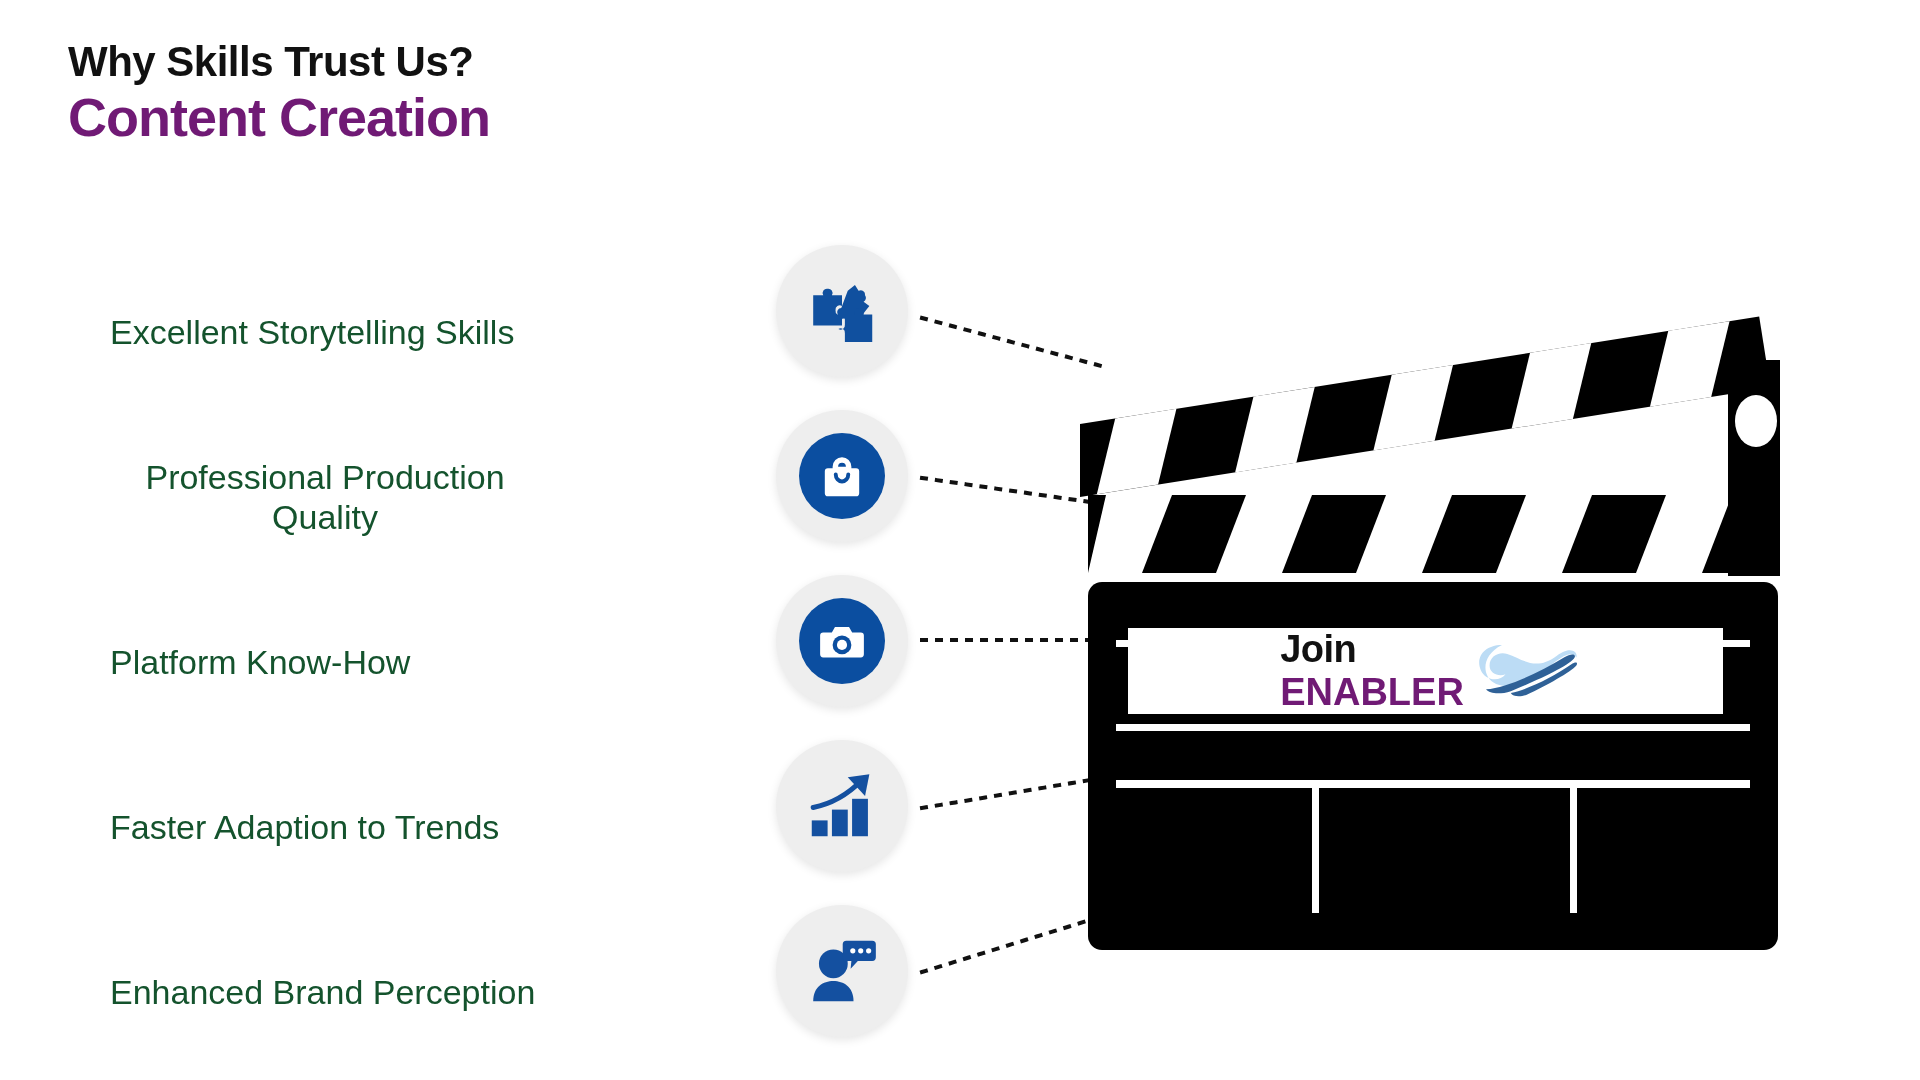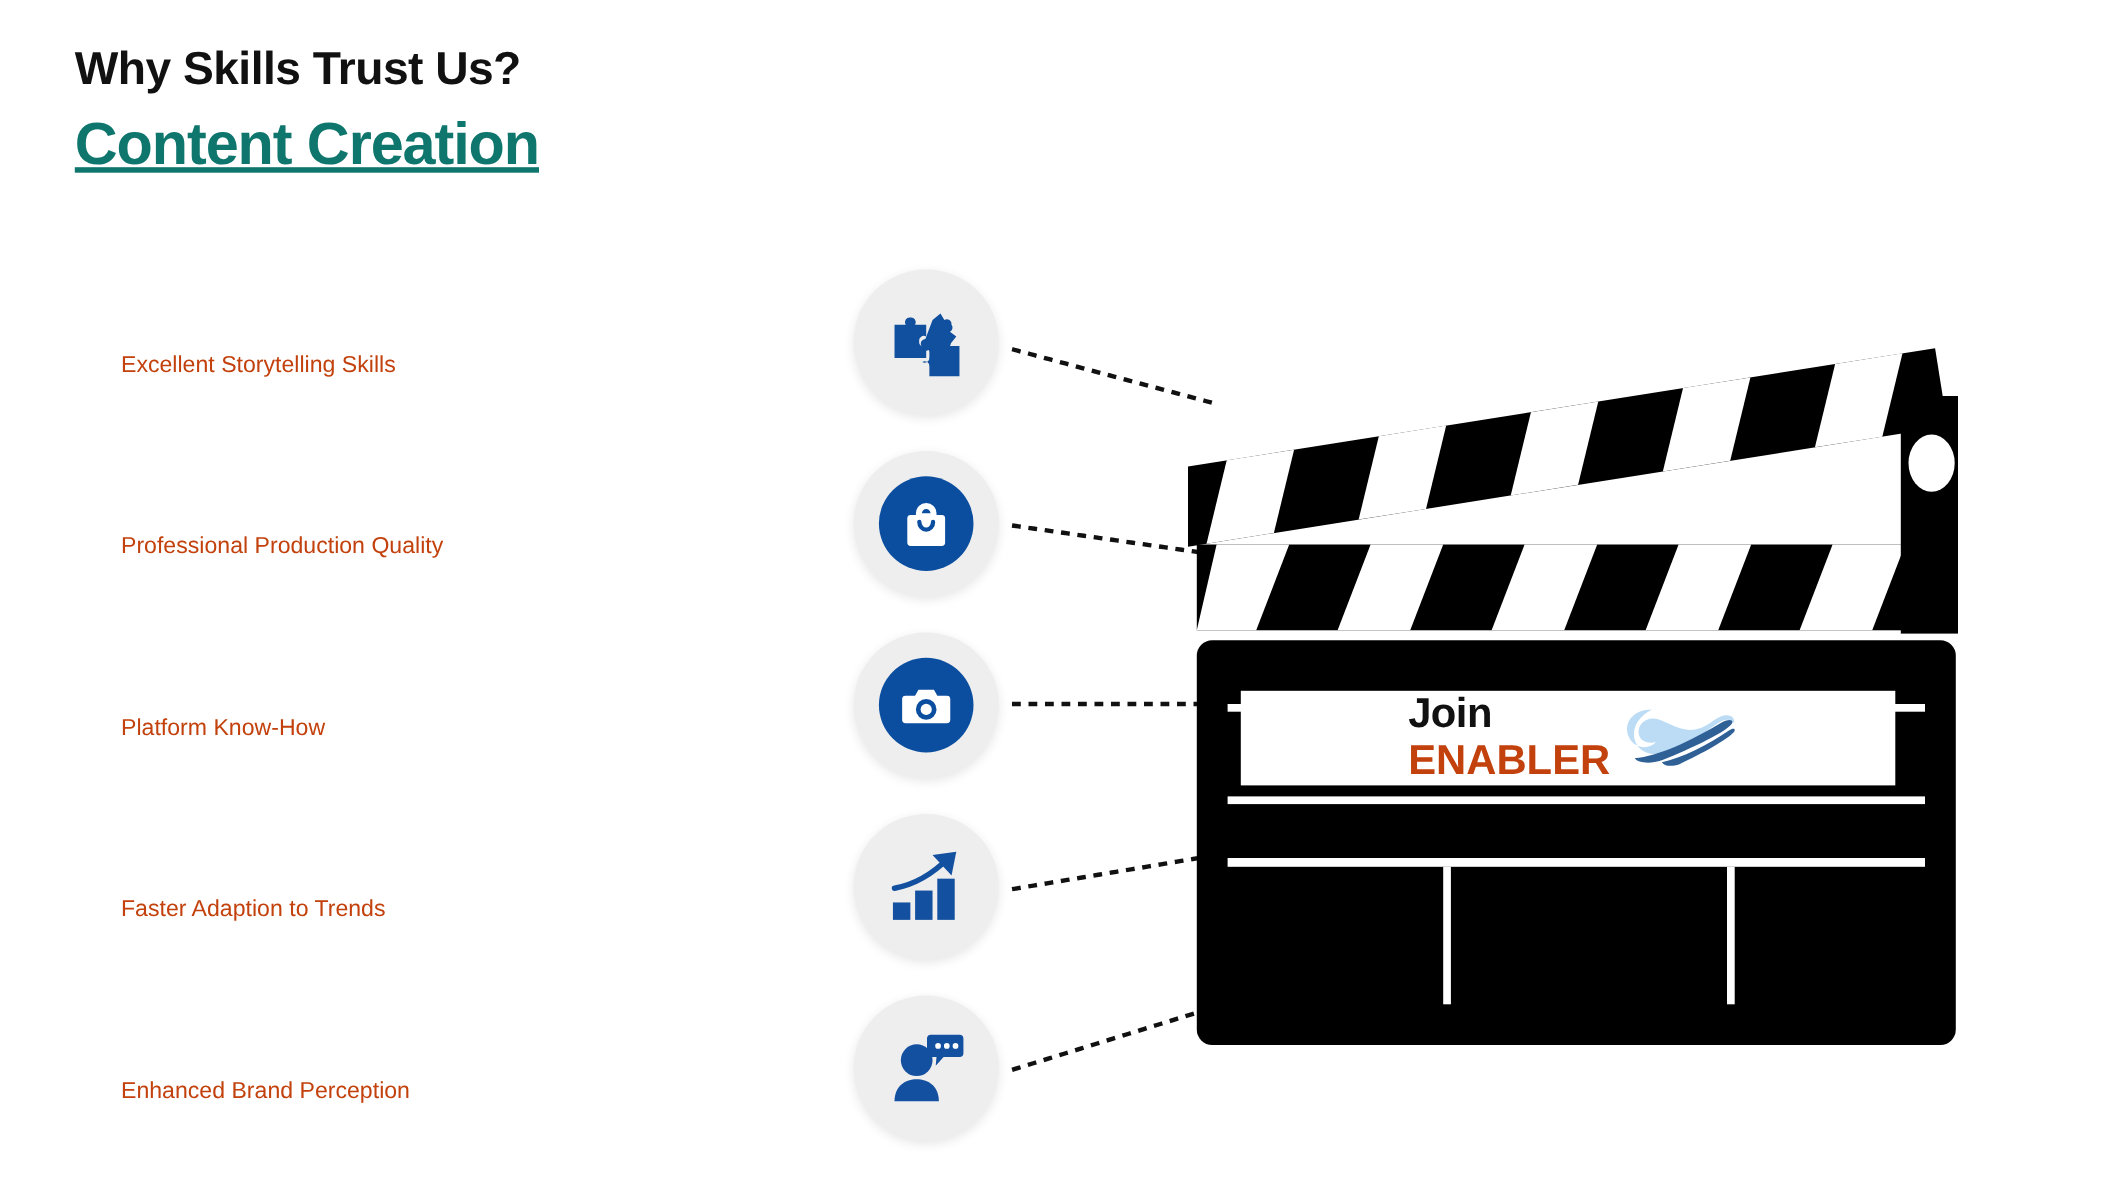--- a/index.html
+++ b/index.html
@@ -31,46 +31,46 @@
     font-size: 42px;
     font-weight: bold;
     color: #111111;
     letter-spacing: -0.5px;
     line-height: 1.12;
     white-space: nowrap;
   }
   .heading-line2 {
     font-size: 54px;
     font-weight: bold;
-    color: #0f766e;
+    color: #701a75;
     letter-spacing: -1px;
     line-height: 1.12;
-    margin-top: 16px;
+    margin-top: 2px;
     white-space: nowrap;
-    text-decoration: underline;
   }
 
   
   .feature-list {
     position: absolute;
     left: 110px;
     top: 250px;
     width: 640px;
   }
   .feature-row {
     height: 165px;
     display: flex;
     align-items: center;
   }
   .feature-label {
-    font-size: 21px;
-    color: #c2410c;
+    font-size: 34px;
+    color: #14532d;
     line-height: 1.16;
     max-width: 520px;
     font-weight: 400;
+    text-align: center;
   }
 
   
   .icon-column {
     position: absolute;
     left: 762px;
     top: 228px;
     width: 160px;
   }
   .icon-slot {
@@ -146,21 +146,21 @@
     align-items: baseline;
     font-size: 38px;
     font-weight: bold;
     letter-spacing: -0.5px;
     flex-direction: column;
   }
   .logo-join {
     color: #111111;
   }
   .logo-enabler {
-    color: #c2410c;
+    color: #701a75;
     margin-left: 9px;
     letter-spacing: 0px;
   }
   .logo-wave {
     width: 110px;
     height: 62px;
     margin-left: 2px;
     margin-bottom: 4px;
   }
 </style>

